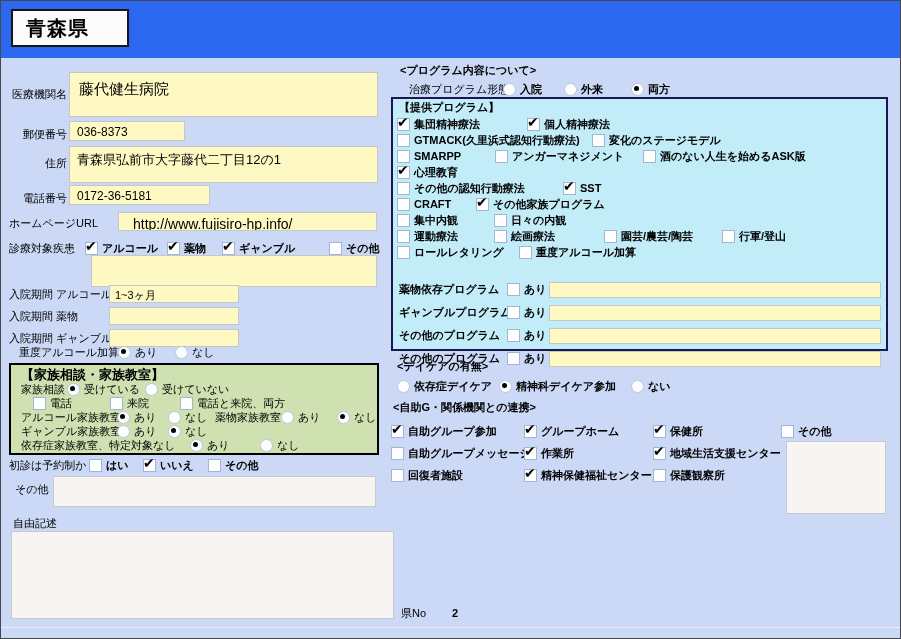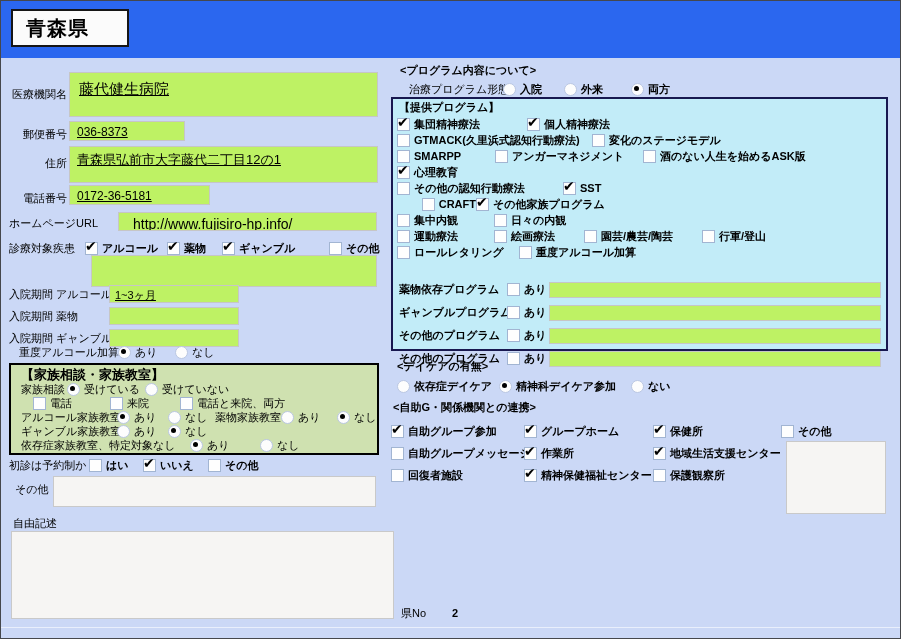--- a/index.html
+++ b/index.html
@@ -6,21 +6,21 @@
   #page{position:relative;width:901px;height:639px;background:#cbd8f6;overflow:hidden;
         font-family:"Liberation Sans","DejaVu Sans",sans-serif;color:#000;
         border:1px solid #45474c;box-sizing:border-box;}
   .abs{position:absolute;}
   
   #header{left:0;top:0;width:100%;height:57px;background:#2b67ef;}
   #pref-box{left:10px;top:8px;width:118px;height:38px;background:#fbfbfb;border:2px solid #161616;
             box-sizing:border-box;display:flex;align-items:center;padding-left:13px;
             font-size:20px;font-weight:bold;letter-spacing:1px;}
   
-  .field{background:#bef264;border:1px solid #c6c6c6;box-sizing:border-box;display:block;overflow:hidden;white-space:nowrap;text-decoration:underline;}
+  .field{background:#fef9c3;border:1px solid #c6c6c6;box-sizing:border-box;display:block;overflow:hidden;white-space:nowrap;}
   .flabel{font-size:11px;white-space:nowrap;}
   .rlabel{width:58px;text-align:right;}
   
   .cb{width:11px;height:11px;border:1px solid #a2b5d2;background:#fefefe;position:relative;flex:none;display:inline-block;}
   .cb.on::before{content:"\2714";position:absolute;left:-1px;top:-4px;font-size:14px;font-weight:700;color:#000;line-height:14px;}
   .rb{width:11px;height:11px;border-radius:50%;border:1px solid #bac7e2;background:#fdfdfd;position:relative;flex:none;display:inline-block;}
   .rb.on::before{content:"";position:absolute;left:2px;top:2px;width:5px;height:5px;border-radius:50%;background:#000;}
   .opt{display:inline-flex;align-items:center;gap:4px;flex:none;box-sizing:border-box;}
   .optlab{font-size:11px;font-weight:700;white-space:nowrap;}
   .plain .optlab{font-weight:400;}
@@ -327,21 +327,21 @@
         <span class="opt" style="width: 166px;">
           <span class="cb"></span>
           <span class="optlab">その他の認知行動療法</span>
         </span>
         <span class="opt">
           <span class="cb on"></span>
           <span class="optlab">SST</span>
         </span>
       </div>
       <div class="optrow">
-        <span class="opt" style="width: 79px; justify-content: flex-end;">
+        <span class="opt" style="width: 79px;">
           <span class="cb"></span>
           <span class="optlab">CRAFT</span>
         </span>
         <span class="opt">
           <span class="cb on"></span>
           <span class="optlab">その他家族プログラム</span>
         </span>
       </div>
       <div class="optrow">
         <span class="opt" style="width: 97px; font-family: Liberation Mono, monospace;">
@@ -351,21 +351,21 @@
         <span class="opt">
           <span class="cb"></span>
           <span class="optlab">日々の内観</span>
         </span>
       </div>
       <div class="optrow">
         <span class="opt" style="width: 97px;">
           <span class="cb"></span>
           <span class="optlab">運動療法</span>
         </span>
-        <span class="opt" style="width: 90px;">
+        <span class="opt" style="width: 110px;">
           <span class="cb"></span>
           <span class="optlab">絵画療法</span>
         </span>
         <span class="opt" style="width: 118px;">
           <span class="cb"></span>
           <span class="optlab">園芸/農芸/陶芸</span>
         </span>
         <span class="opt">
           <span class="cb"></span>
           <span class="optlab">行軍/登山</span>

